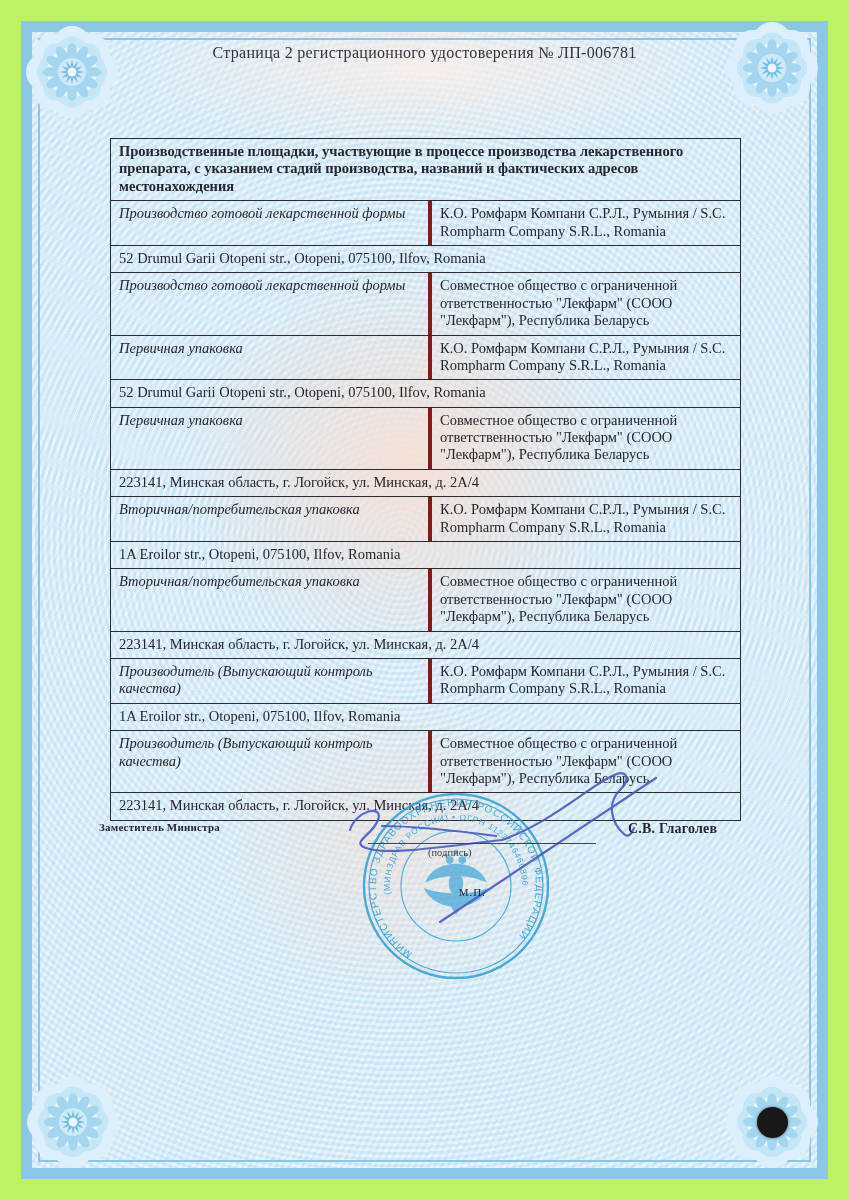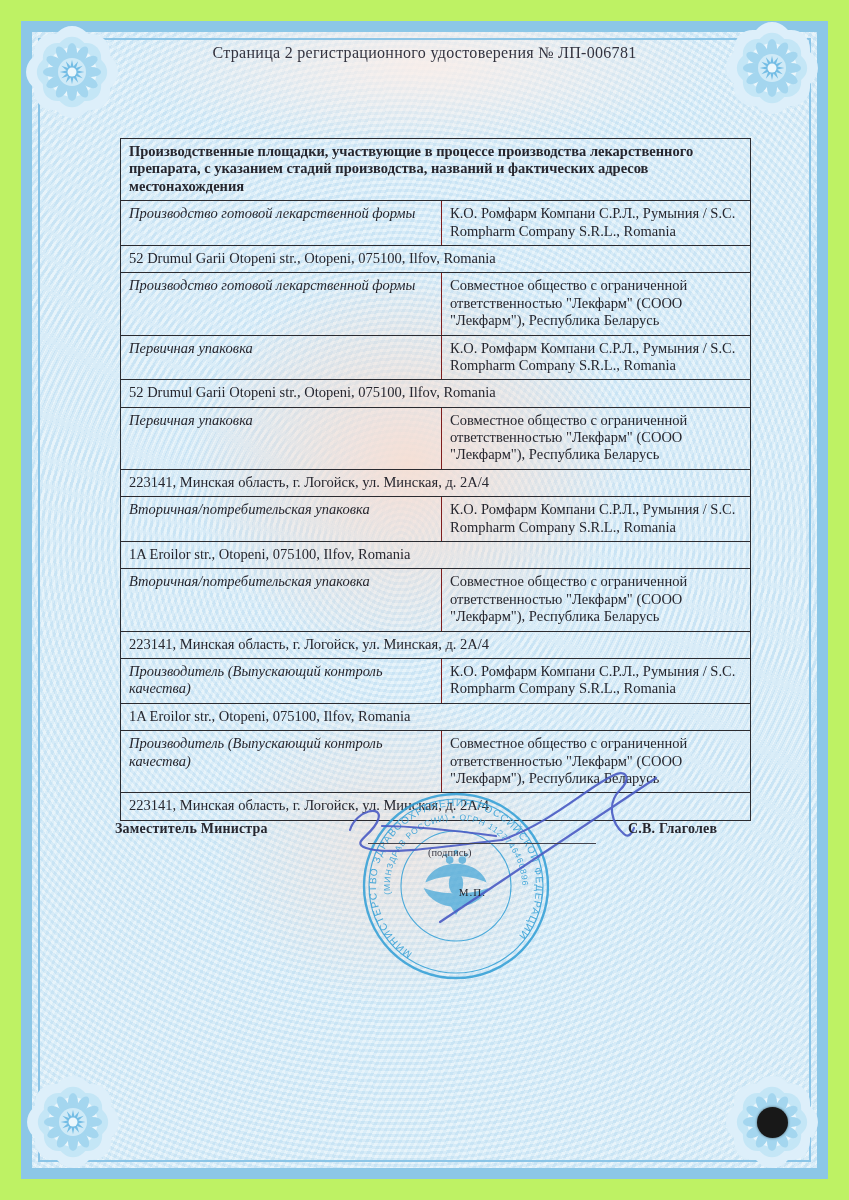--- a/index.html
+++ b/index.html
@@ -41,37 +41,37 @@
     position:absolute;left:757px;top:1107px;width:31px;height:31px;border-radius:50%;
     background:#181818;box-shadow:0 0 2px 1px rgba(0,0,0,0.25);
   }
   
   .page-header{
     position:absolute;left:0;top:44px;width:849px;text-align:center;
     font-size:16px;color:#33333f;letter-spacing:0.3px;
   }
   
   .prod-table{
-    position:absolute;left:120px;top:138px;width:629px;
+    position:absolute;left:110px;top:138px;width:629px;
     border:1.5px solid #2b2b30;
     color:#26262e;
     font-size:14.5px;line-height:1.2;
     background:rgba(255,255,255,0.03);
   }
   .trow{display:flex;border-bottom:1px solid #2b2b30;}
   .trow:last-child{border-bottom:none;}
   .cell{padding:4px 8px 5px 8px;box-sizing:border-box;}
-  .cell.left{flex:0 0 321px;border-right:1px solid #7f1d1d;font-style:italic;}
+  .cell.left{flex:0 0 321px;border-right:4px solid #7f1d1d;font-style:italic;}
   .cell.right{flex:1 1 auto;}
   .cell.full{flex:1 1 auto;}
   .thead{font-weight:bold;font-style:normal;}
   
   .sig-label{
-    position:absolute;left:115px;top:821px;
-    font-size:14px;font-weight:bold;color:#26262e;letter-spacing:0.2px;
+    position:absolute;left:99px;top:821px;
+    font-size:11px;font-weight:bold;color:#26262e;letter-spacing:0.2px;
   }
   .sig-name{
     position:absolute;left:628px;top:821px;
     font-size:14px;font-weight:bold;color:#26262e;letter-spacing:0.2px;
   }
   .sig-line{
     position:absolute;left:368px;top:843px;width:228px;height:0;
     border-top:1.2px solid #44444c;
   }
   .sig-caption{

